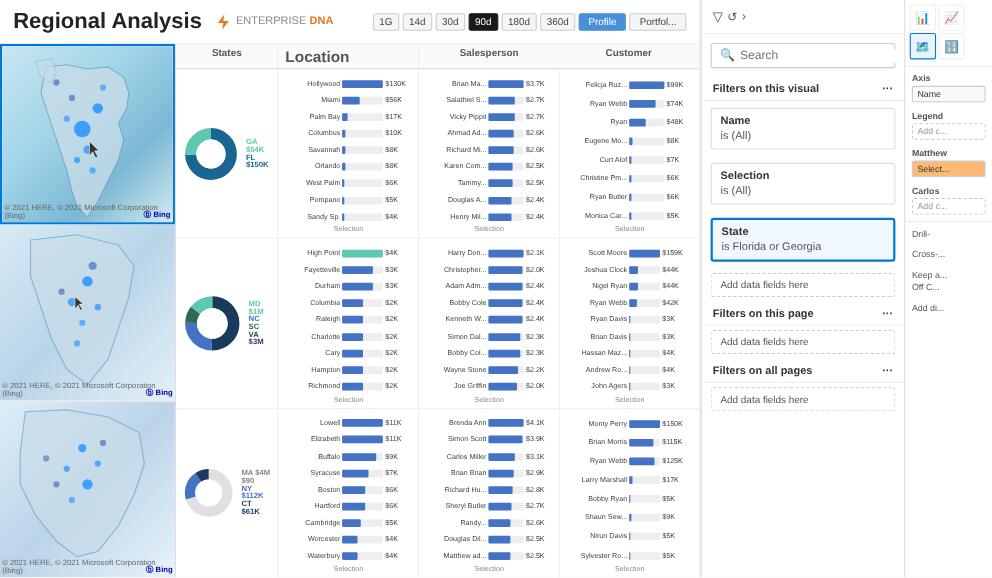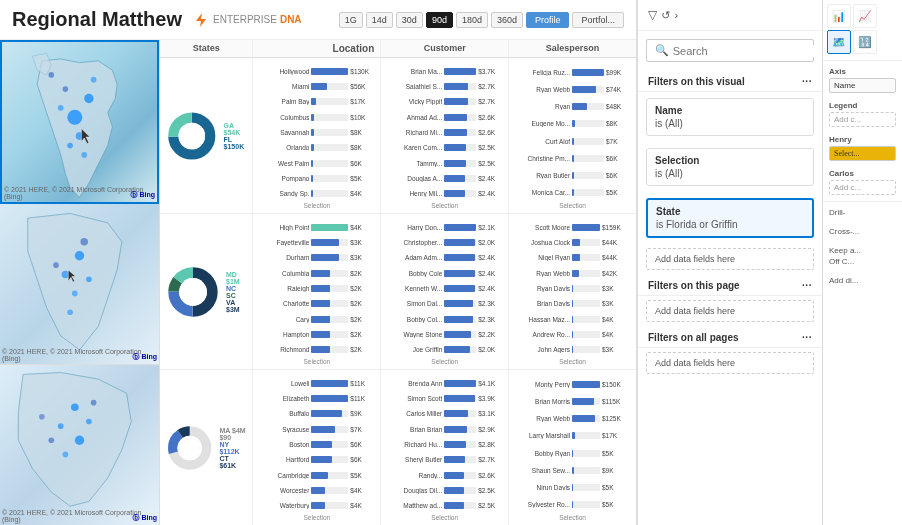--- a/index.html
+++ b/index.html
@@ -70,21 +70,21 @@
 
     
     .visual-panel { width: 80px; background: white; border-left: 1px solid #ddd; display: flex; flex-direction: column; overflow: hidden; }
   </style>
 </head>
 <body>
 
 <div class="main-content">
 
   <div class="report-header">
-    <span class="report-title">Regional Matthew</span>
+    <span class="report-title">Regional Analysis</span>
     <div class="enterprise-logo">
 
       <svg width="18" height="18" viewBox="0 0 18 18">
         <polygon points="10,2 4,10 9,10 8,16 14,8 9,8" fill="#e87722"></polygon>
       </svg>
       <span class="enterprise-text">ENTERPRISE</span>
       <span class="dna-text">DNA</span>
     </div>
     <div class="time-filters">
       <button class="time-btn">1G</button>
@@ -161,23 +161,23 @@
           <span class="map-credit">© 2021 HERE, © 2021 Microsoft Corporation (Bing)</span>
           <span class="bing-logo">ⓑ Bing</span>
         </div>
       </div>
     </div>
 
     <div class="data-column">
 
       <div style="display:flex; border-bottom:1px solid #ddd; background:#fafafa;">
         <div style="flex:0.7; text-align:center; font-size:9px; font-weight:600; color:#555; padding:3px 6px; border-right:1px solid #eee;">States</div>
-        <div style="flex:1; text-align:right; font-size:10px; font-weight:600; color:#555; padding:3px 6px; border-right:1px solid #eee;">Location</div>
+        <div style="flex:1; text-align:left; font-size:14px; font-weight:600; color:#555; padding:3px 6px; border-right:1px solid #eee;">Location</div>
+        <div style="flex:1; text-align:center; font-size:9px; font-weight:600; color:#555; padding:3px 6px;">Salesperson</div>
         <div style="flex:1; text-align:center; font-size:9px; font-weight:600; color:#555; padding:3px 6px; border-right:1px solid #eee;">Customer</div>
-        <div style="flex:1; text-align:center; font-size:9px; font-weight:600; color:#555; padding:3px 6px;">Salesperson</div>
       </div>
 
       <div class="data-row" style="flex:1;">
 
         <div class="chart-section" style="flex:0.7;">
           <div class="donut-container" style="height:100%;">
             <svg width="70" height="70" viewBox="0 0 70 70">
 
               <circle cx="35" cy="35" r="25" fill="none" stroke="#1a6693" stroke-width="14" stroke-dasharray="116.2 157" stroke-dashoffset="0" transform="rotate(-90 35 35)"></circle>
               <circle cx="35" cy="35" r="25" fill="none" stroke="#5bc8af" stroke-width="14" stroke-dasharray="40.8 157" stroke-dashoffset="-116.2" transform="rotate(-90 35 35)"></circle>
@@ -865,21 +865,21 @@
     <div class="filter-card-value">is (All)</div>
   </div>
 
   <div class="filter-card">
     <div class="filter-card-title">Selection</div>
     <div class="filter-card-value">is (All)</div>
   </div>
 
   <div class="filter-card highlighted">
     <div class="filter-card-title" style="font-weight:700;">State</div>
-    <div class="filter-card-value">is Florida or Griffin</div>
+    <div class="filter-card-value">is Florida or Georgia</div>
   </div>
 
   <button class="add-fields-btn">Add data fields here</button>
 
   <div class="filter-section-title">Filters on this page
     <span style="float:right; cursor:pointer;">···</span>
   </div>
   <button class="add-fields-btn">Add data fields here</button>
 
   <div class="filter-section-title">Filters on all pages
@@ -903,22 +903,22 @@
     <div style="font-size:8px; font-weight:700; color:#555; margin-bottom:2px;">Axis</div>
     <div style="font-size:8px; color:#333; padding:2px 4px; border:1px solid #ccc; border-radius:2px; background:#fafafa;">Name</div>
   </div>
 
   <div style="padding:4px 6px;">
     <div style="font-size:8px; font-weight:600; color:#555; margin-bottom:2px;">Legend</div>
     <div style="font-size:8px; color:#999; padding:2px 4px; border:1px dashed #ccc; border-radius:2px;">Add c...</div>
   </div>
 
   <div style="padding:4px 6px;">
-    <div style="font-size:8px; font-weight:600; color:#555; margin-bottom:2px;">Henry</div>
-    <div style="font-size:8px; color:#333; padding:2px 4px; border:1px solid #ccc; border-radius:2px; background:#eab308;font-family:Liberation Serif, serif;">Select...</div>
+    <div style="font-size:8px; font-weight:600; color:#555; margin-bottom:2px;">Matthew</div>
+    <div style="font-size:8px; color:#333; padding:2px 4px; border:1px solid #ccc; border-radius:2px; background:#fdba74;">Select...</div>
   </div>
 
   <div style="padding:4px 6px;">
     <div style="font-size:8px; font-weight:600; color:#555; margin-bottom:2px;">Carlos</div>
     <div style="font-size:8px; color:#999; padding:2px 4px; border:1px dashed #ccc; border-radius:2px;">Add c...</div>
   </div>
 
   <div style="height:1px;background:#eee;margin:2px 0;"></div>
 
   <div style="padding:4px 6px;">

